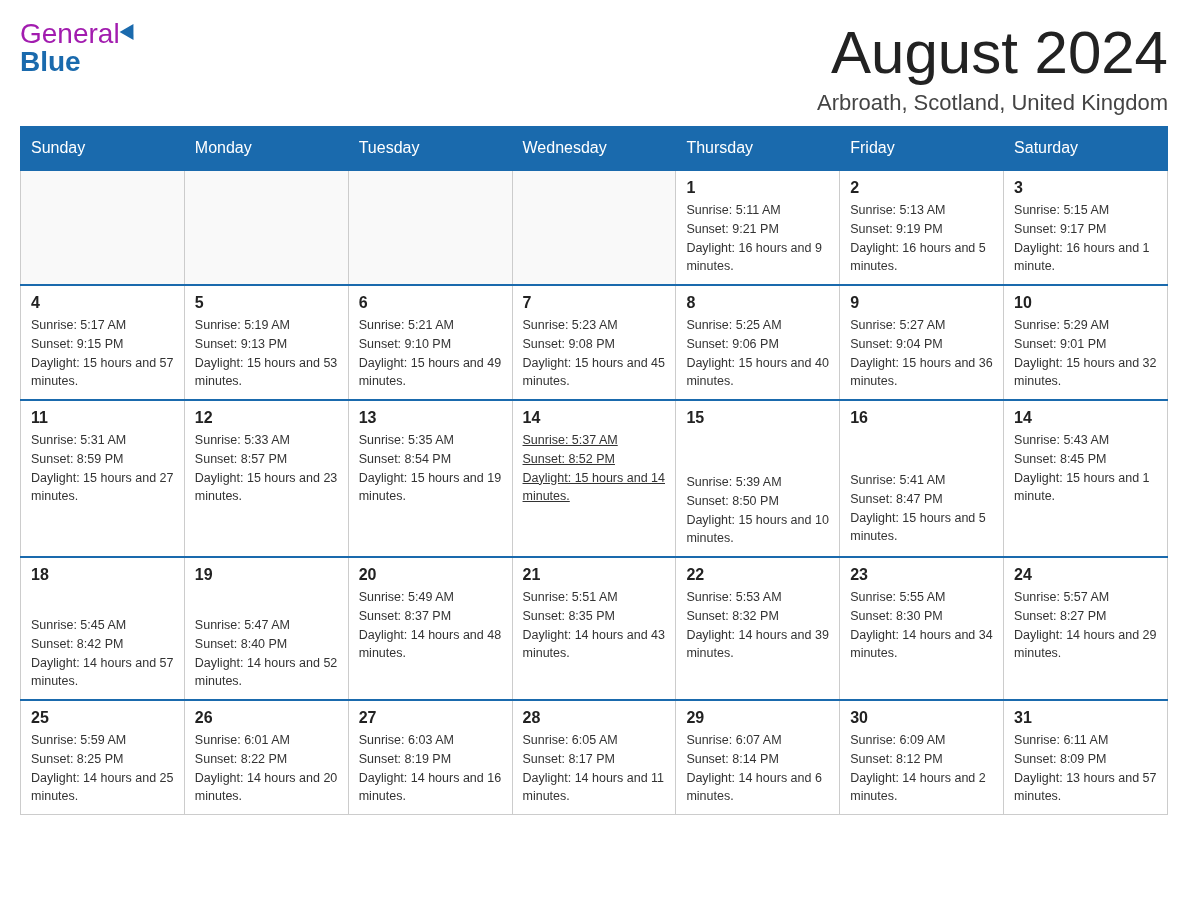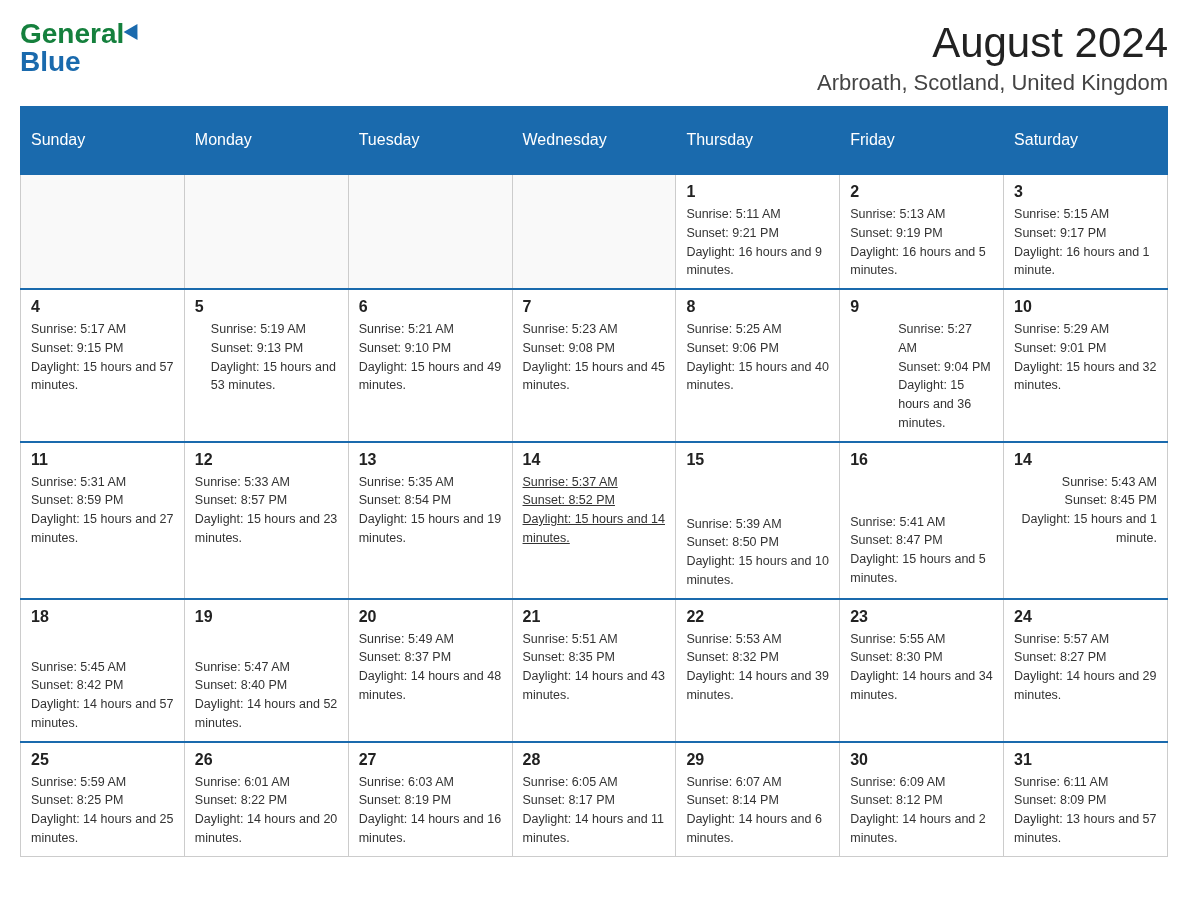--- a/index.html
+++ b/index.html
@@ -16,22 +16,22 @@
       align-items: flex-start;
       margin-bottom: 10px;
     }
     .logo {
       display: flex;
       flex-direction: column;
       align-items: flex-start;
     }
     .logo-general {
       font-size: 28px;
-      font-weight: bold;
-      color: #15803d;
+      font-weight: normal;
+      color: #a21caf;
       line-height: 1;
     }
     .logo-blue {
       font-size: 28px;
       font-weight: bold;
       color: #1a6aad;
       line-height: 1;
     }
     .logo-triangle {
       display: inline-block;
@@ -45,41 +45,41 @@
       transform: rotate(-30deg);
     }
     .logo-row {
       display: flex;
       align-items: center;
     }
     .title-section {
       text-align: right;
     }
     .month-title {
-      font-size: 42px;
+      font-size: 60px;
       font-weight: normal;
       color: #222;
       line-height: 1.1;
     }
     .location {
       font-size: 22px;
       color: #444;
       margin-top: 4px;
     }
     .calendar {
       width: 100%;
       border-collapse: collapse;
       margin-top: 10px;
     }
     .calendar th {
       background-color: #1a6aad;
       color: #fff;
       font-size: 16px;
       font-weight: normal;
-      padding: 24px 10px;
+      padding: 12px 10px;
       text-align: left;
       border: 1px solid #1a6aad;
     }
     .calendar td {
       vertical-align: top;
       padding: 8px 10px;
       border: 1px solid #ccc;
       width: 14.28%;
       font-size: 13px;
       color: #333;
@@ -162,21 +162,21 @@
       </tr>
       <tr>
         <td>
           <span class="day-number">4</span>
           <div class="day-info" style="white-space: pre-line;">Sunrise: 5:17 AM
 Sunset: 9:15 PM
 Daylight: 15 hours and 57 minutes.</div>
         </td>
         <td>
           <span class="day-number">5</span>
-          <div class="day-info" style="white-space: pre-line; margin-left: 16px;">Sunrise: 5:19 AM
+          <div class="day-info" style="white-space: pre-line;">Sunrise: 5:19 AM
 Sunset: 9:13 PM
 Daylight: 15 hours and 53 minutes.</div>
         </td>
         <td>
           <span class="day-number">6</span>
           <div class="day-info" style="white-space: pre-line;">Sunrise: 5:21 AM
 Sunset: 9:10 PM
 Daylight: 15 hours and 49 minutes.</div>
         </td>
         <td>
@@ -186,21 +186,21 @@
 Daylight: 15 hours and 45 minutes.</div>
         </td>
         <td>
           <span class="day-number">8</span>
           <div class="day-info" style="white-space: pre-line;">Sunrise: 5:25 AM
 Sunset: 9:06 PM
 Daylight: 15 hours and 40 minutes.</div>
         </td>
         <td>
           <span class="day-number">9</span>
-          <div class="day-info" style="white-space: pre-line; margin-left: 48px;">Sunrise: 5:27 AM
+          <div class="day-info" style="white-space: pre-line;">Sunrise: 5:27 AM
 Sunset: 9:04 PM
 Daylight: 15 hours and 36 minutes.</div>
         </td>
         <td>
           <span class="day-number">10</span>
           <div class="day-info" style="white-space: pre-line;">Sunrise: 5:29 AM
 Sunset: 9:01 PM
 Daylight: 15 hours and 32 minutes.</div>
         </td>
       </tr>
@@ -236,21 +236,21 @@
 Daylight: 15 hours and 10 minutes.</div>
         </td>
         <td>
           <span class="day-number">16</span>
           <div class="day-info" style="white-space: pre-line; margin-top: 44px;">Sunrise: 5:41 AM
 Sunset: 8:47 PM
 Daylight: 15 hours and 5 minutes.</div>
         </td>
         <td>
           <span class="day-number">14</span>
-          <div class="day-info" style="white-space: pre-line; text-align: right;">Sunrise: 5:43 AM
+          <div class="day-info" style="white-space: pre-line;">Sunrise: 5:43 AM
 Sunset: 8:45 PM
 Daylight: 15 hours and 1 minute.</div>
         </td>
       </tr>
       <tr>
         <td>
           <span class="day-number">18</span>
           <div class="day-info" style="white-space: pre-line; margin-top: 32px;">Sunrise: 5:45 AM
 Sunset: 8:42 PM
 Daylight: 14 hours and 57 minutes.</div>

